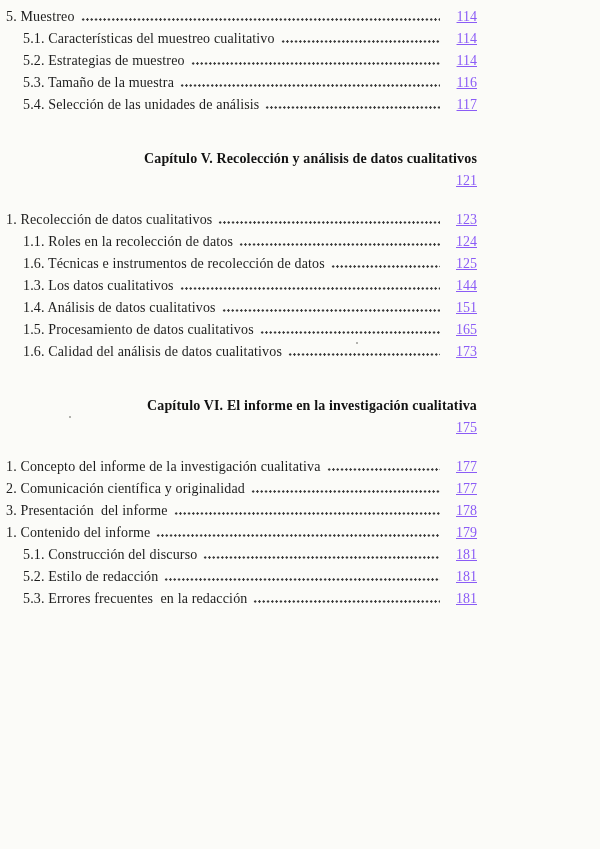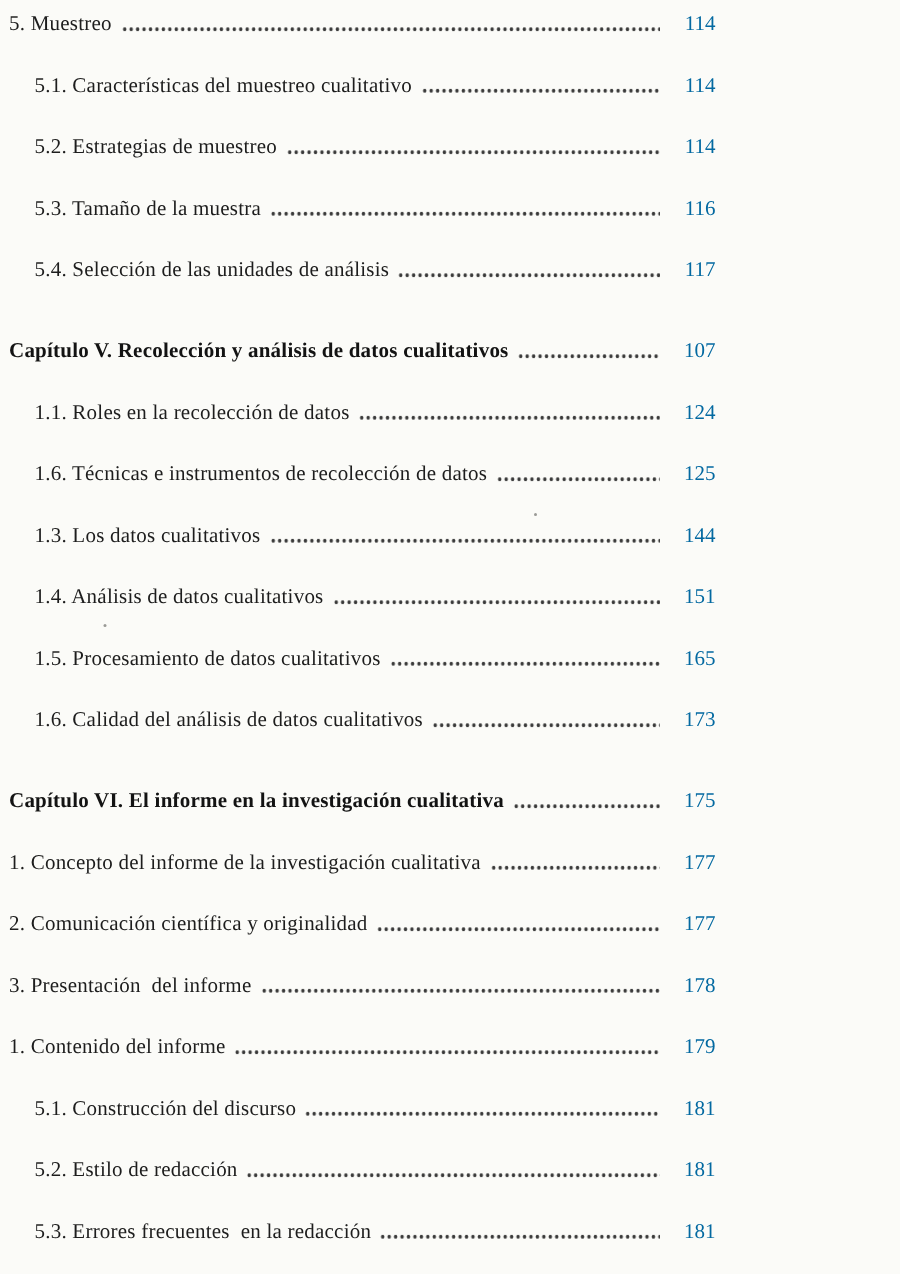--- a/index.html
+++ b/index.html
@@ -18,50 +18,52 @@
     position: relative;
     box-sizing: border-box;
     width: 492px;
     height: 849px;
     padding: 9px 15px 0 6px;
     background: #fbfbf8;
   }
   .row {
     display: flex;
     align-items: flex-end;
-    margin-top: 26px;
+    margin-top: 7px;
     font-size: 14px;
     line-height: 15px;
   }
   .row.first { margin-top: 0; }
   .row.chapter {
     margin-top: 39px;
     font-weight: bold;
     color: #131313;
+    flex-direction: column;
   }
   .row.lvl2 { padding-left: 17px; }
   .label {
     white-space: pre;
     letter-spacing: 0.15px;
     flex: 0 0 auto;
   }
   .leader {
     flex: 1 1 auto;
     height: 5px;
     margin: 0 5px 2px 6px;
     background-image: radial-gradient(circle, #3a3a3a 1.05px, rgba(0,0,0,0) 1.35px);
     background-size: 4.3px 5px;
     background-repeat: repeat-x;
     background-position: 0 50%;
   }
   .pagenum {
     flex: 0 0 32px;
     text-align: right;
     font-weight: normal;
-    color: #0369a1;
+    color: #8b5cf6;
+    text-decoration: underline;
   }
   .row.chapter .pagenum { font-weight: normal; }
   .speck {
     position: absolute;
     width: 2px;
     height: 2px;
     border-radius: 50%;
     background: #9a9a96;
   }
   #speck1 { left: 356px; top: 342px; }
@@ -98,23 +100,28 @@
 
   <div class="row lvl2">
     <span class="label">5.4. Selección de las unidades de análisis</span>
     <span class="leader"></span>
     <span class="pagenum">117</span>
   </div>
 
   <div class="row chapter">
     <span class="label">Capítulo V. Recolección y análisis de datos cualitativos</span>
     <span class="leader"></span>
-    <span class="pagenum">107</span>
-  </div>
-
+    <span class="pagenum">121</span>
+  </div>
+
+  <div class="row lvl1">
+    <span class="label">1. Recolección de datos cualitativos</span>
+    <span class="leader"></span>
+    <span class="pagenum">123</span>
+  </div>
 
   <div class="row lvl2">
     <span class="label">1.1. Roles en la recolección de datos</span>
     <span class="leader"></span>
     <span class="pagenum">124</span>
   </div>
 
   <div class="row lvl2">
     <span class="label">1.6. Técnicas e instrumentos de recolección de datos</span>
     <span class="leader"></span>

